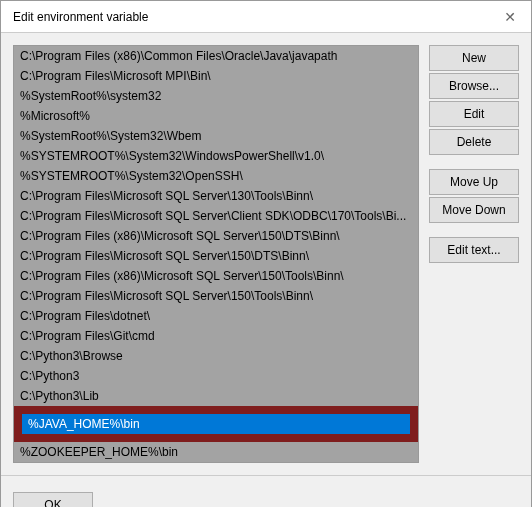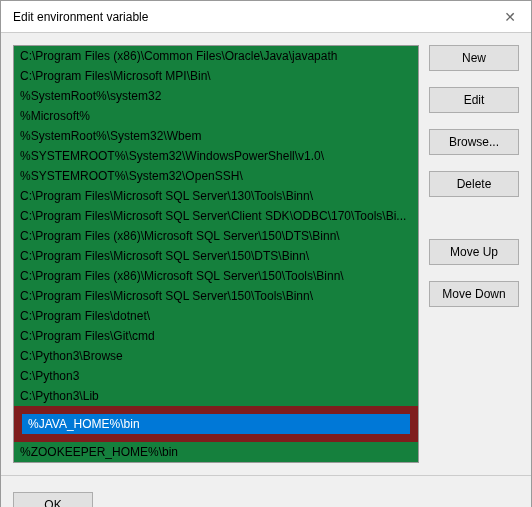--- a/index.html
+++ b/index.html
@@ -63,21 +63,21 @@
       flex: 1;
       display: flex;
       flex-direction: row;
       padding: 12px;
       gap: 10px;
     }
 
     .list-container {
       flex: 1;
       border: 1px solid #999;
-      background: #15803d;
+      background: #a3a3a3;
       overflow-y: auto;
     }
 
     .list-item {
       padding: 3px 6px;
       cursor: default;
       white-space: nowrap;
       overflow: hidden;
       text-overflow: ellipsis;
       color: #000;
@@ -86,21 +86,21 @@
 
     .list-item.selected {
       background: #0078d7;
       color: #fff;
       border: 8px solid #7f1d1d;
     }
 
     .buttons-panel {
       display: flex;
       flex-direction: column;
-      gap: 16px;
+      gap: 2px;
       width: 90px;
     }
 
     .btn {
       width: 90px;
       height: 26px;
       background: #e1e1e1;
       border: 1px solid #adadad;
       cursor: pointer;
       font-size: 12px;
@@ -167,26 +167,27 @@
         <div class="list-item">C:\Program Files\Git\cmd</div>
         <div class="list-item">C:\Python3\Browse</div>
         <div class="list-item">C:\Python3</div>
         <div class="list-item">C:\Python3\Lib</div>
         <div class="list-item selected">%JAVA_HOME%\bin</div>
         <div class="list-item">%ZOOKEEPER_HOME%\bin</div>
       </div>
 
     <div class="buttons-panel">
       <button class="btn">New</button>
+      <button class="btn">Browse...</button>
       <button class="btn">Edit</button>
-      <button class="btn">Browse...</button>
       <button class="btn">Delete</button>
       <div class="btn-spacer"></div>
       <button class="btn">Move Up</button>
       <button class="btn">Move Down</button>
       <div class="btn-spacer"></div>
+      <button class="btn">Edit text...</button>
     </div>
   </div>
 
   <div class="dialog-footer">
     <button class="footer-btn">OK</button>
   </div>
 </div>
 
 </body></html>

